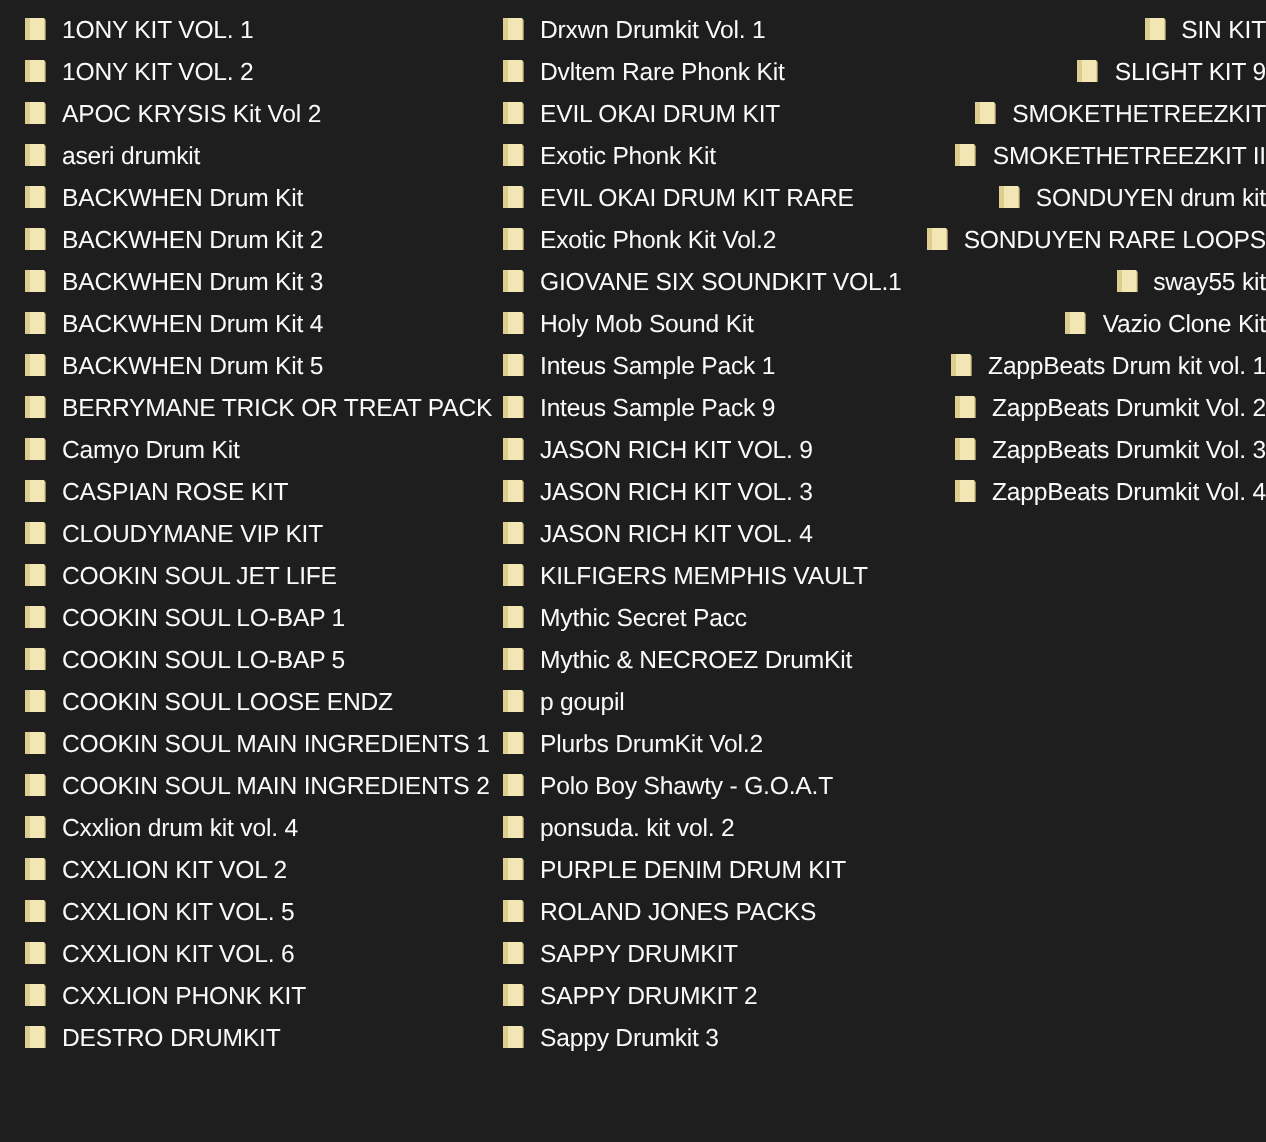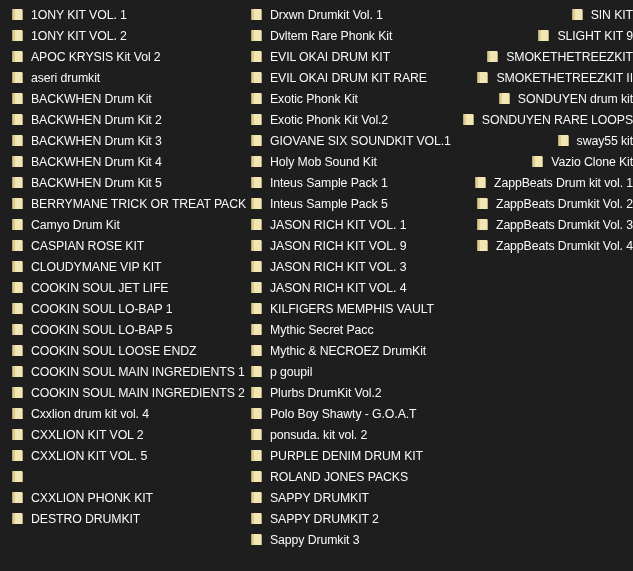--- a/index.html
+++ b/index.html
@@ -287,20 +287,21 @@
         <span class="file-label">CXXLION KIT VOL. 5</span>
       </div>
       <div class="file-item">
         <span class="folder-icon">
           <svg width="13" height="13" viewBox="0 0 13 13" xmlns="http://www.w3.org/2000/svg">
             <path d="M1.5 1 L11 1 L11 12 L1.5 12 Z" fill="#f2e7b4"></path>
             <path d="M1.5 1 L4 1 L4 12 L1.5 12 Z" fill="#ddcd8e"></path>
             <path d="M11 1 L11.8 2 L11.8 12 L11 12 Z" fill="#ddcd8e"></path>
           </svg>
         </span>
+        <span class="file-label">CXXLION KIT VOL. 6</span>
       </div>
       <div class="file-item">
         <span class="folder-icon">
           <svg width="13" height="13" viewBox="0 0 13 13" xmlns="http://www.w3.org/2000/svg">
             <path d="M1.5 1 L11 1 L11 12 L1.5 12 Z" fill="#f2e7b4"></path>
             <path d="M1.5 1 L4 1 L4 12 L1.5 12 Z" fill="#ddcd8e"></path>
             <path d="M11 1 L11.8 2 L11.8 12 L11 12 Z" fill="#ddcd8e"></path>
           </svg>
         </span>
         <span class="file-label">CXXLION PHONK KIT</span>
@@ -348,40 +349,40 @@
         <span class="file-label">EVIL OKAI DRUM KIT</span>
       </div>
       <div class="file-item">
         <span class="folder-icon">
           <svg width="13" height="13" viewBox="0 0 13 13" xmlns="http://www.w3.org/2000/svg">
             <path d="M1.5 1 L11 1 L11 12 L1.5 12 Z" fill="#f2e7b4"></path>
             <path d="M1.5 1 L4 1 L4 12 L1.5 12 Z" fill="#ddcd8e"></path>
             <path d="M11 1 L11.8 2 L11.8 12 L11 12 Z" fill="#ddcd8e"></path>
           </svg>
         </span>
+        <span class="file-label">Exotic Phonk Kit</span>
+      </div>
+      <div class="file-item">
+        <span class="folder-icon">
+          <svg width="13" height="13" viewBox="0 0 13 13" xmlns="http://www.w3.org/2000/svg">
+            <path d="M1.5 1 L11 1 L11 12 L1.5 12 Z" fill="#f2e7b4"></path>
+            <path d="M1.5 1 L4 1 L4 12 L1.5 12 Z" fill="#ddcd8e"></path>
+            <path d="M11 1 L11.8 2 L11.8 12 L11 12 Z" fill="#ddcd8e"></path>
+          </svg>
+        </span>
         <span class="file-label">EVIL OKAI DRUM KIT RARE</span>
       </div>
       <div class="file-item">
         <span class="folder-icon">
           <svg width="13" height="13" viewBox="0 0 13 13" xmlns="http://www.w3.org/2000/svg">
             <path d="M1.5 1 L11 1 L11 12 L1.5 12 Z" fill="#f2e7b4"></path>
             <path d="M1.5 1 L4 1 L4 12 L1.5 12 Z" fill="#ddcd8e"></path>
             <path d="M11 1 L11.8 2 L11.8 12 L11 12 Z" fill="#ddcd8e"></path>
           </svg>
         </span>
-        <span class="file-label">Exotic Phonk Kit</span>
-      </div>
-      <div class="file-item">
-        <span class="folder-icon">
-          <svg width="13" height="13" viewBox="0 0 13 13" xmlns="http://www.w3.org/2000/svg">
-            <path d="M1.5 1 L11 1 L11 12 L1.5 12 Z" fill="#f2e7b4"></path>
-            <path d="M1.5 1 L4 1 L4 12 L1.5 12 Z" fill="#ddcd8e"></path>
-            <path d="M11 1 L11.8 2 L11.8 12 L11 12 Z" fill="#ddcd8e"></path>
-          </svg>
-        </span>
         <span class="file-label">Exotic Phonk Kit Vol.2</span>
       </div>
       <div class="file-item">
         <span class="folder-icon">
           <svg width="13" height="13" viewBox="0 0 13 13" xmlns="http://www.w3.org/2000/svg">
             <path d="M1.5 1 L11 1 L11 12 L1.5 12 Z" fill="#f2e7b4"></path>
             <path d="M1.5 1 L4 1 L4 12 L1.5 12 Z" fill="#ddcd8e"></path>
             <path d="M11 1 L11.8 2 L11.8 12 L11 12 Z" fill="#ddcd8e"></path>
           </svg>
         </span>
@@ -408,31 +409,21 @@
         <span class="file-label">Inteus Sample Pack 1</span>
       </div>
       <div class="file-item">
         <span class="folder-icon">
           <svg width="13" height="13" viewBox="0 0 13 13" xmlns="http://www.w3.org/2000/svg">
             <path d="M1.5 1 L11 1 L11 12 L1.5 12 Z" fill="#f2e7b4"></path>
             <path d="M1.5 1 L4 1 L4 12 L1.5 12 Z" fill="#ddcd8e"></path>
             <path d="M11 1 L11.8 2 L11.8 12 L11 12 Z" fill="#ddcd8e"></path>
           </svg>
         </span>
-        <span class="file-label">Inteus Sample Pack 5</span>
-      </div>
-      <div class="file-item">
-        <span class="folder-icon">
-          <svg width="13" height="13" viewBox="0 0 13 13" xmlns="http://www.w3.org/2000/svg">
-            <path d="M1.5 1 L11 1 L11 12 L1.5 12 Z" fill="#f2e7b4"></path>
-            <path d="M1.5 1 L4 1 L4 12 L1.5 12 Z" fill="#ddcd8e"></path>
-            <path d="M11 1 L11.8 2 L11.8 12 L11 12 Z" fill="#ddcd8e"></path>
-          </svg>
-        </span>
-        <span class="file-label">JASON RICH KIT VOL. 1</span>
+        <span class="file-label">Inteus Sample Pack 9</span>
       </div>
       <div class="file-item">
         <span class="folder-icon">
           <svg width="13" height="13" viewBox="0 0 13 13" xmlns="http://www.w3.org/2000/svg">
             <path d="M1.5 1 L11 1 L11 12 L1.5 12 Z" fill="#f2e7b4"></path>
             <path d="M1.5 1 L4 1 L4 12 L1.5 12 Z" fill="#ddcd8e"></path>
             <path d="M11 1 L11.8 2 L11.8 12 L11 12 Z" fill="#ddcd8e"></path>
           </svg>
         </span>
         <span class="file-label">JASON RICH KIT VOL. 9</span>

